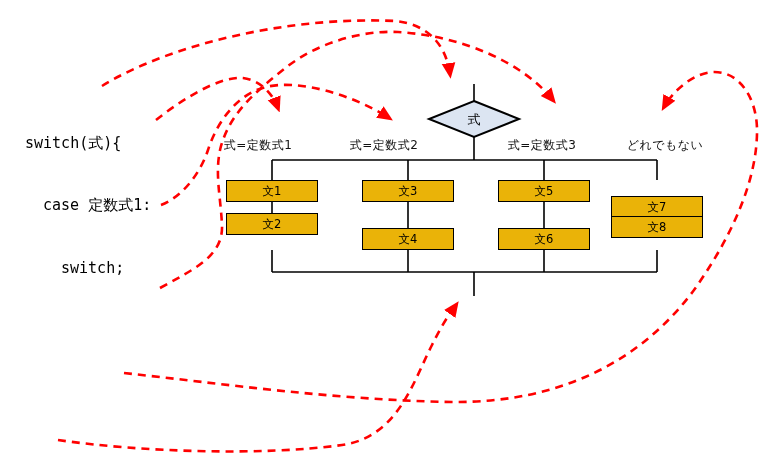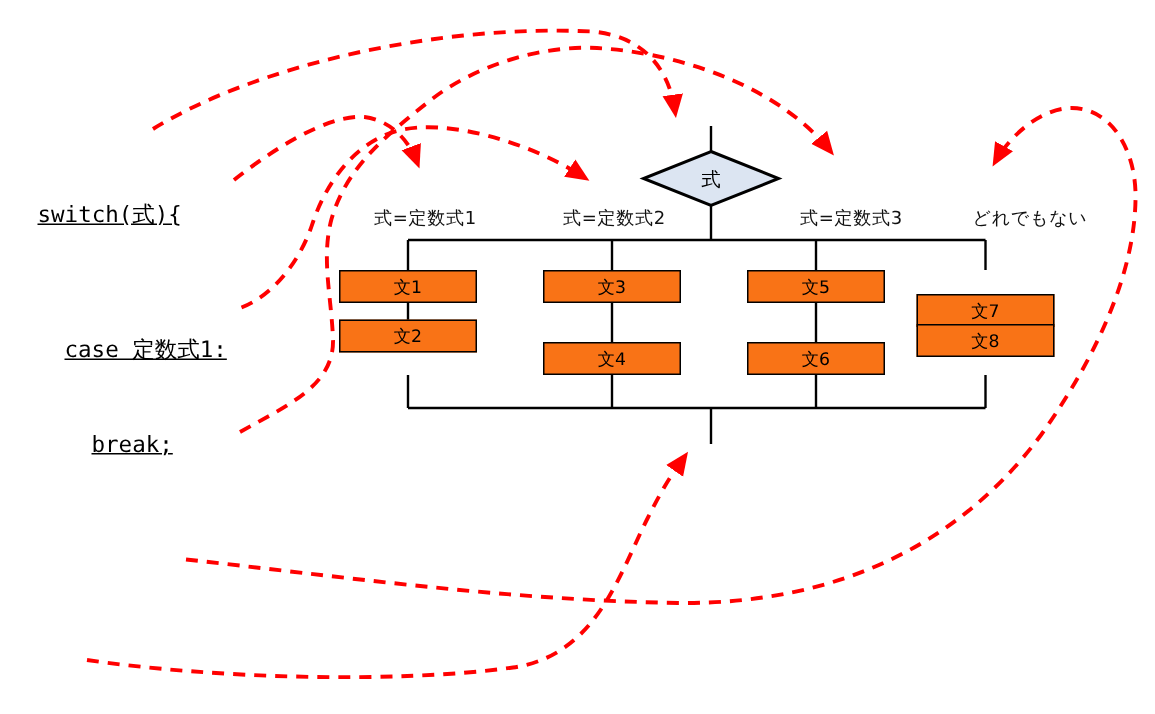--- a/index.html
+++ b/index.html
@@ -7,31 +7,31 @@
     width:770px;height:476px;background:#ffffff;position:relative;
     overflow:hidden;font-family:"DejaVu Sans",sans-serif;color:#000;
   }
   .layer{position:absolute;left:0;top:0;}
   
   .code{
     position:absolute;left:25px;top:91px;
     font-family:"DejaVu Sans Mono","Liberation Mono",monospace;
     font-size:15px;line-height:20.85px;white-space:pre;color:#000;
   }
-  .cl{height:20.85px;text-decoration:underline;}
-  .ind1{padding-left:18px;margin-top:28px;}
+  .cl{height:20.85px;}
+  .ind1{padding-left:18px;}
   .ind2{padding-left:36px;}
   
   .blabel{
-    position:absolute;top:137px;width:120px;text-align:right;
+    position:absolute;top:137px;width:120px;text-align:center;
     font-size:12px;color:#111;letter-spacing:0.5px;
   }
   .fbox{
     position:absolute;width:92px;height:22px;box-sizing:border-box;
-    border:1.5px solid #000;background:#f97316;
+    border:1.5px solid #000;background:#eab308;
     display:flex;align-items:center;justify-content:center;
     font-size:11.5px;color:#000;
   }
   .dtext{
     position:absolute;left:434px;top:111px;width:80px;text-align:center;
     font-size:13px;color:#000;
   }
 </style>
 </head>
 <body>
@@ -75,21 +75,21 @@
     <path d="M 161 205 C 182 197, 200 174, 208 150 C 217 122, 237 94, 266 87 C 297 79, 352 94, 389 118" marker-end="url(#ah)" stroke="#ff0000"></path>
     <path d="M 160 288 C 192 270, 223 257, 222 226 C 221 198, 214 172, 221 146 C 231 112, 255 92, 288 66 C 318 43, 362 30, 398 32 C 462 36, 522 62, 553 100" marker-end="url(#ah)" stroke="#ff0000"></path>
     <path d="M 124 373 C 225 384, 335 400, 452 402 C 562 403, 642 360, 694 290 C 731 238, 758 180, 757 128 C 756 97, 739 71, 713 72 C 693 73, 673 91, 664 107" marker-end="url(#ah)" stroke="#ff0000"></path>
     <path d="M 58 440 C 140 452, 262 456, 342 445 C 398 437, 413 382, 432 345 C 444 321, 449 315, 456 305" marker-end="url(#ah)" stroke="#ff0000"></path>
   </g>
 </svg>
 
 <div class="code">
   <div class="cl ind0">switch(式){</div>
   <div class="cl ind1">case 定数式1:</div>
-  <div class="cl ind2">break;</div>
+  <div class="cl ind2">switch;</div>
   
   
   
   
   
   
   
   
   
   

